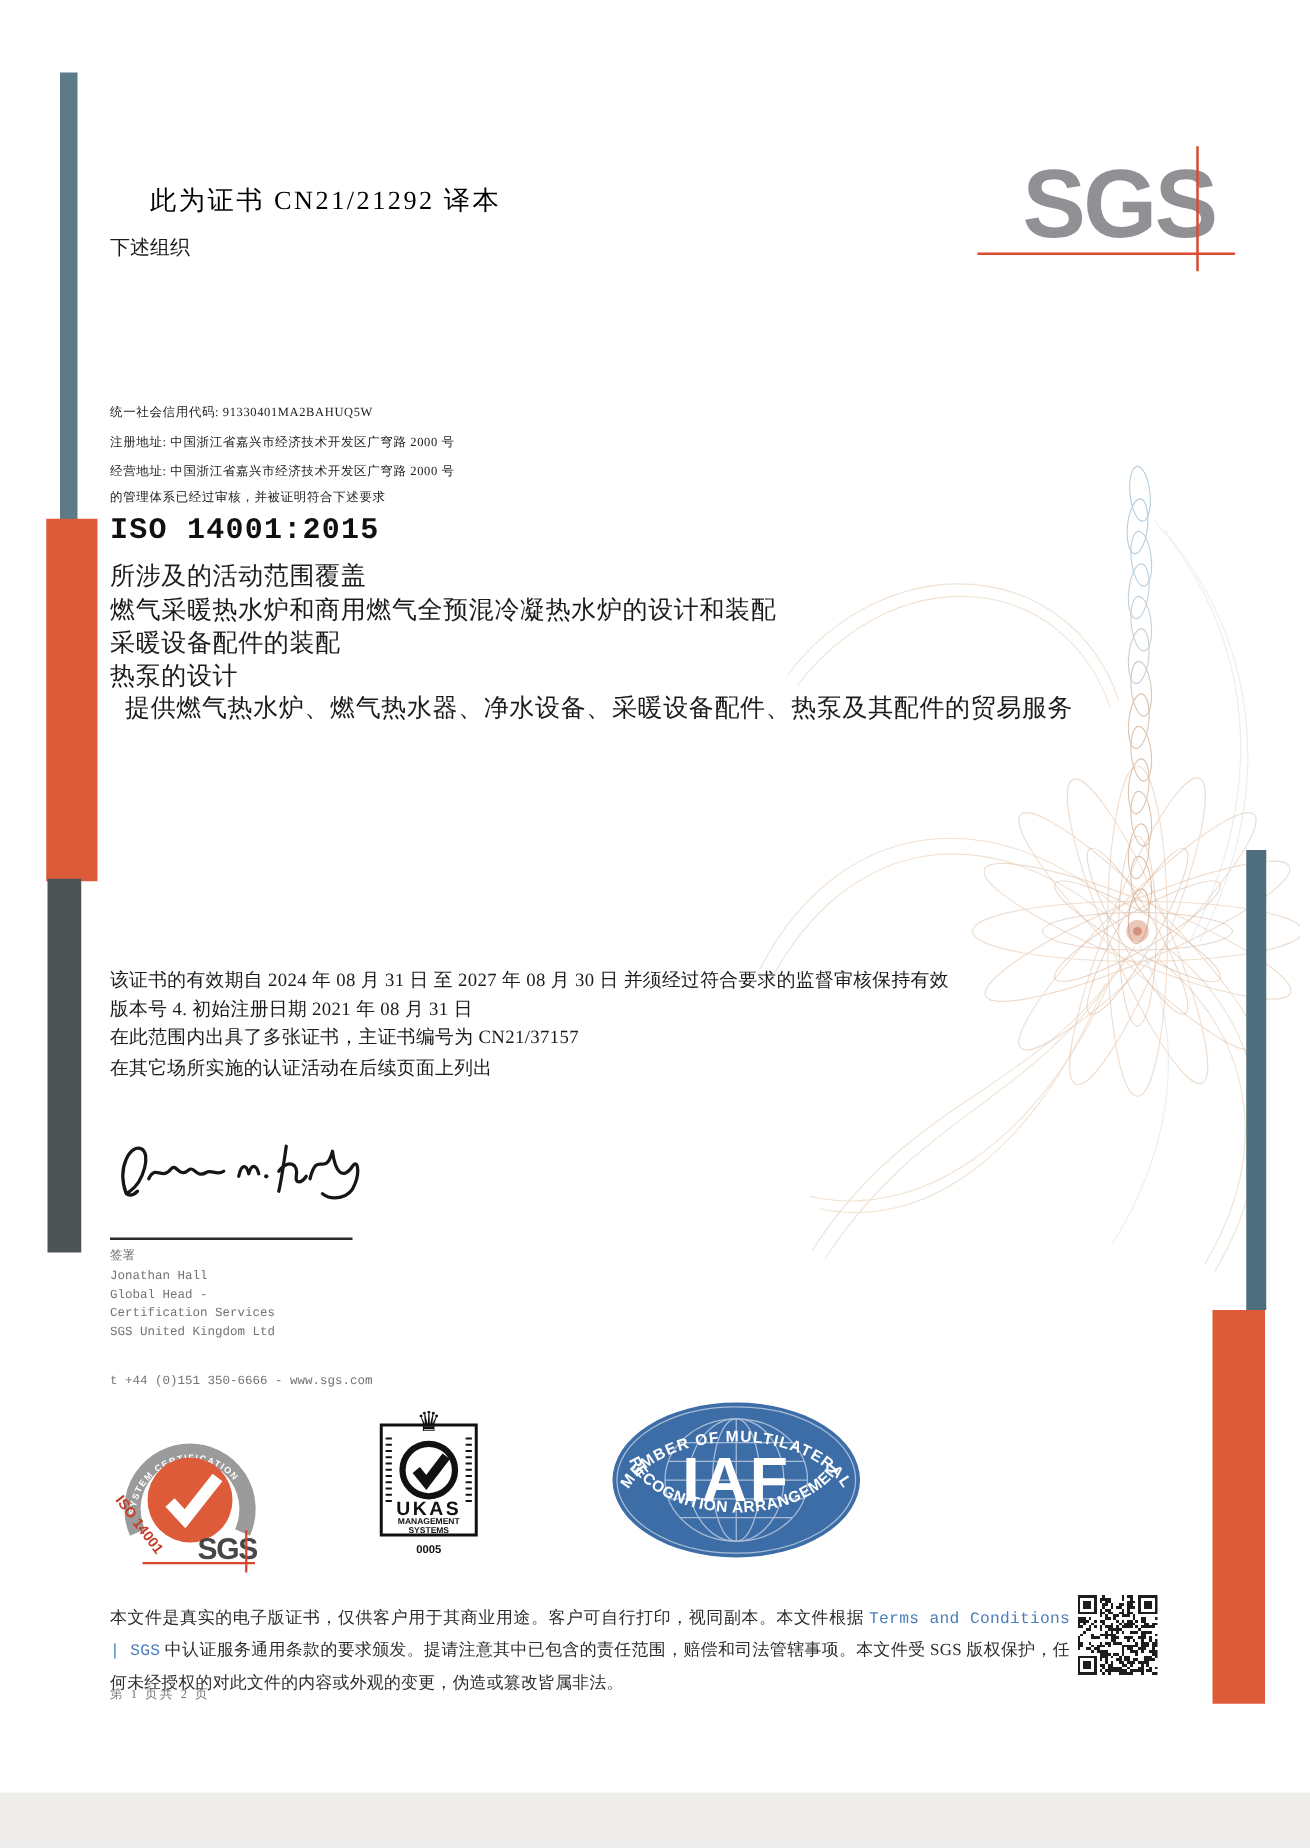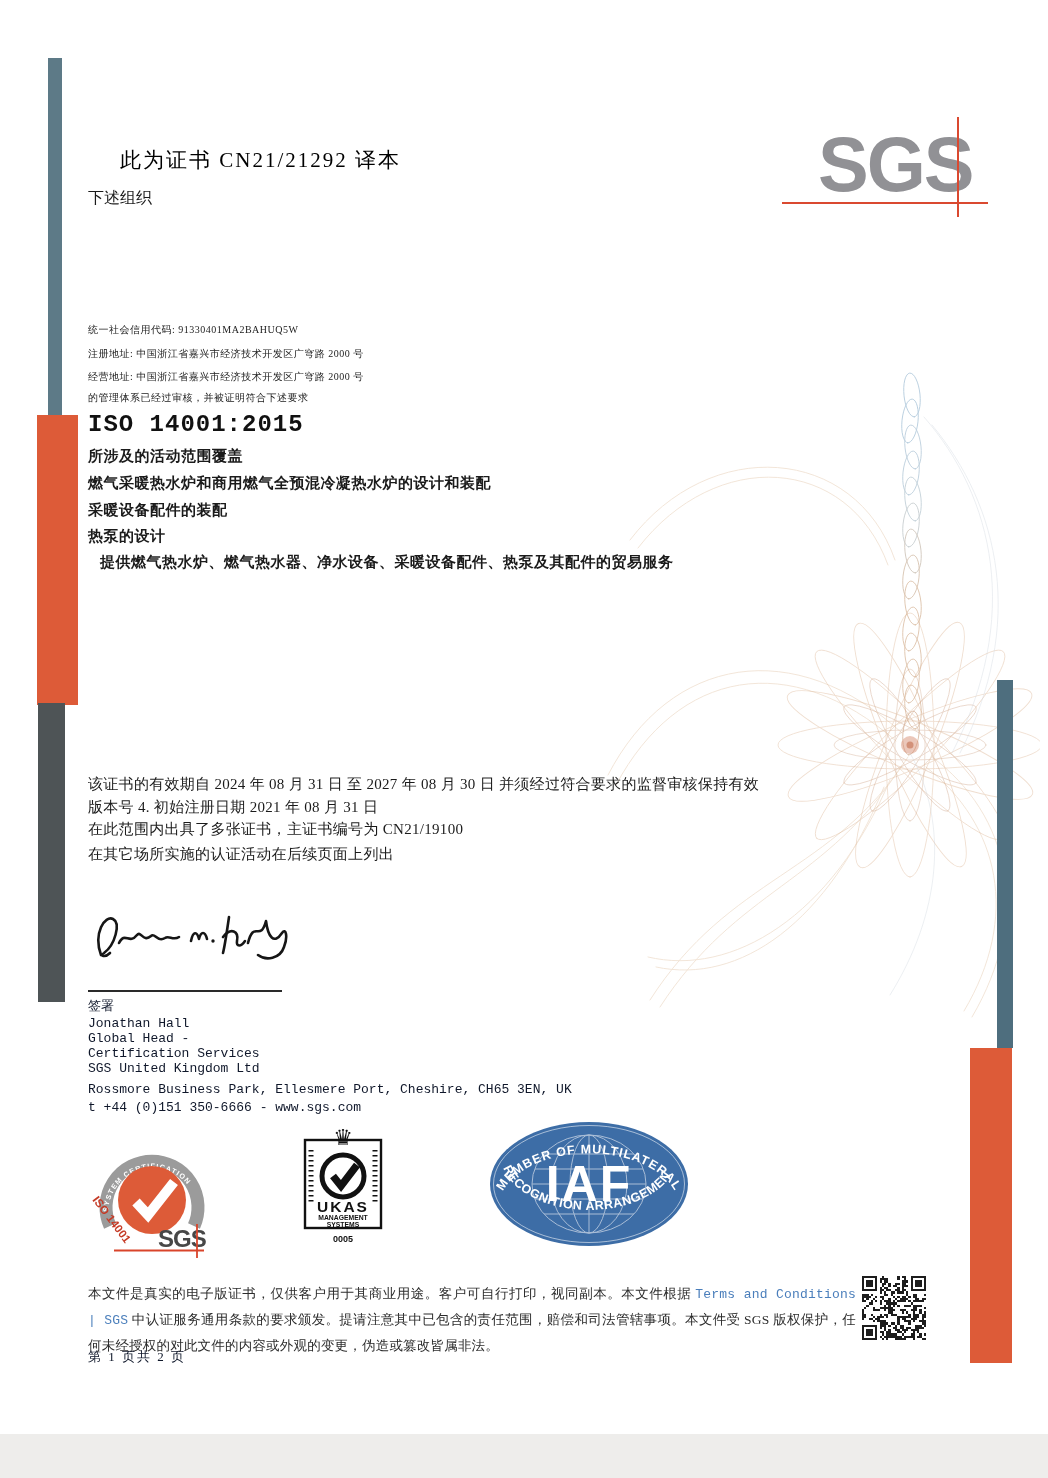--- a/index.html
+++ b/index.html
@@ -7,23 +7,23 @@
         font-family:"Liberation Serif","DejaVu Serif",serif;color:#1e1e1e;overflow:hidden;}
   .abs{position:absolute;}
   .bar{position:absolute;}
   .cn{font-family:"Liberation Serif","DejaVu Serif",serif;}
   .mono{font-family:"Liberation Mono","DejaVu Sans Mono",monospace;}
   .t-title{font-size:21px;letter-spacing:2px;color:#000000;margin-left:32px;}
   .t-sub{font-size:16px;color:#1b1b1b;}
   .t-company{font-size:29px;font-weight:bold;letter-spacing:3px;color:#111;}
   .t-body{font-size:10px;color:#1b1b1b;letter-spacing:.5px;}
   .t-iso{font-size:24px;font-weight:bold;letter-spacing:1px;color:#111;}
-  .t-scope{font-size:15px;color:#1b1b1b;letter-spacing:.5px;font-weight:bold;}
+  .t-scope{font-size:20px;color:#1b1b1b;letter-spacing:.5px;}
   .t-valid{font-size:15px;color:#1b1b1b;letter-spacing:.3px;}
-  .t-sig{font-size:13px;color:#0f172a;}
+  .t-sig{font-size:10px;color:#737373;}
   .t-foot{font-size:13.5px;line-height:25px;color:#2c2c2c;text-align:justify;letter-spacing:.2px;}
   .link{color:#4a7ebb;cursor:pointer;}
   .sgs-word{font-family:"Liberation Sans","DejaVu Sans",sans-serif;font-weight:bold;
             font-size:76px;color:#919195;letter-spacing:-2px;transform:scaleY(1.02);line-height:1;}
   .rule{position:absolute;background:#2a2a2a;}
   .redline{position:absolute;background:#da4930;}
   svg text{font-family:"Liberation Sans","DejaVu Sans",sans-serif;}
 </style>
 </head>
 <body>
@@ -112,41 +112,40 @@
   <div class="abs mono t-iso" style="left:88px;top:411px;">ISO 14001:2015</div>
 
   <div class="abs cn t-scope" style="left:88px;top:447px;">所涉及的活动范围覆盖</div>
   <div class="abs cn t-scope" style="left:88px;top:474px;">燃气采暖热水炉和商用燃气全预混冷凝热水炉的设计和装配</div>
   <div class="abs cn t-scope" style="left:88px;top:501px;">采暖设备配件的装配</div>
   <div class="abs cn t-scope" style="left:88px;top:527px;">热泵的设计</div>
   <div class="abs cn t-scope" style="left:88px;top:553px;margin-left:12px;">提供燃气热水炉、燃气热水器、净水设备、采暖设备配件、热泵及其配件的贸易服务</div>
 
   <div class="abs cn t-valid" style="left:88px;top:775px;width:730px;">该证书的有效期自 2024 年 08 月 31 日 至 2027 年 08 月 30 日 并须经过符合要求的监督审核保持有效</div>
   <div class="abs cn t-valid" style="left:88px;top:798px;">版本号 4. 初始注册日期 2021 年 08 月 31 日</div>
-  <div class="abs cn t-valid" style="left:88px;top:820px;">在此范围内出具了多张证书，主证书编号为 CN21/19100</div>
+  <div class="abs cn t-valid" style="left:88px;top:820px;">在此范围内出具了多张证书，主证书编号为 CN21/37157</div>
   <div class="abs cn t-valid" style="left:88px;top:845px;">在其它场所实施的认证活动在后续页面上列出</div>
 
   <svg class="abs" style="left:85px;top:903px;" width="210" height="78" viewBox="0 0 210 78">
     <g fill="none" stroke="#161616" stroke-width="2.6" stroke-linecap="round" stroke-linejoin="round">
       <path d="M16,52 C8,30 20,12 28,16 C36,20 30,42 19,50 C14,53 20,55 25,50"></path>
       <path d="M34,40 C40,28 44,42 52,32 C56,27 58,40 66,33 C70,29 72,40 80,35 C84,32 88,38 94,34"></path>
       <path d="M106,38 C108,28 112,28 114,36 C116,28 120,28 122,36"></path>
       <circle cx="128" cy="38" r="1.7" fill="#161616" stroke="none"></circle>
       <path d="M144,14 C142,28 140,42 138,50"></path>
       <path d="M138,34 C146,24 154,28 152,38 C151,44 156,44 160,38"></path>
       <path d="M163,40 C169,16 175,40 181,18 C183,34 189,42 197,30 C201,24 203,34 199,44 C195,56 181,58 173,52"></path>
     </g>
   </svg>
   <div class="rule" style="left:88px;top:990px;width:194px;height:1.5px;"></div>
   <div class="abs cn t-sig" style="left:88px;top:997px;">签署</div>
   <div class="abs mono t-sig" style="left:88px;top:1016px;">Jonathan Hall</div>
   <div class="abs mono t-sig" style="left:88px;top:1031px;">Global Head -</div>
   <div class="abs mono t-sig" style="left:88px;top:1046px;">Certification Services</div>
   <div class="abs mono t-sig" style="left:88px;top:1061px;">SGS United Kingdom Ltd</div>
-  <div class="abs mono t-sig" style="left:88px;top:1082px;">Rossmore Business Park, Ellesmere Port, Cheshire, CH65 3EN, UK</div>
   <div class="abs mono t-sig" style="left:88px;top:1100px;">t +44 (0)151 350-6666 - www.sgs.com</div>
 
   <svg class="abs" style="left:86px;top:1126px;" width="134" height="134" viewBox="0 0 134 134">
     <defs>
       <path id="sgs-arc-path" d="M23,97 A45,45 0 1 1 111,97"></path>
     </defs>
     <path d="M24,100 A46,46 0 1 1 108,100" fill="none" stroke="#9b9b9b" stroke-width="13"></path>
     <text font-size="7.2" font-weight="bold" fill="#ffffff" letter-spacing="1.1">
       <textPath href="#sgs-arc-path" startOffset="7%">SYSTEM CERTIFICATION</textPath>
     </text>

